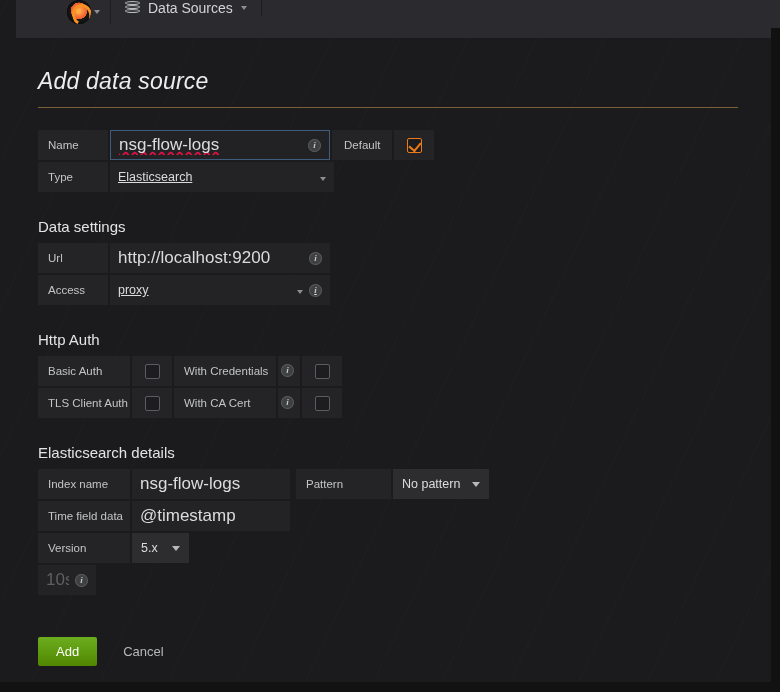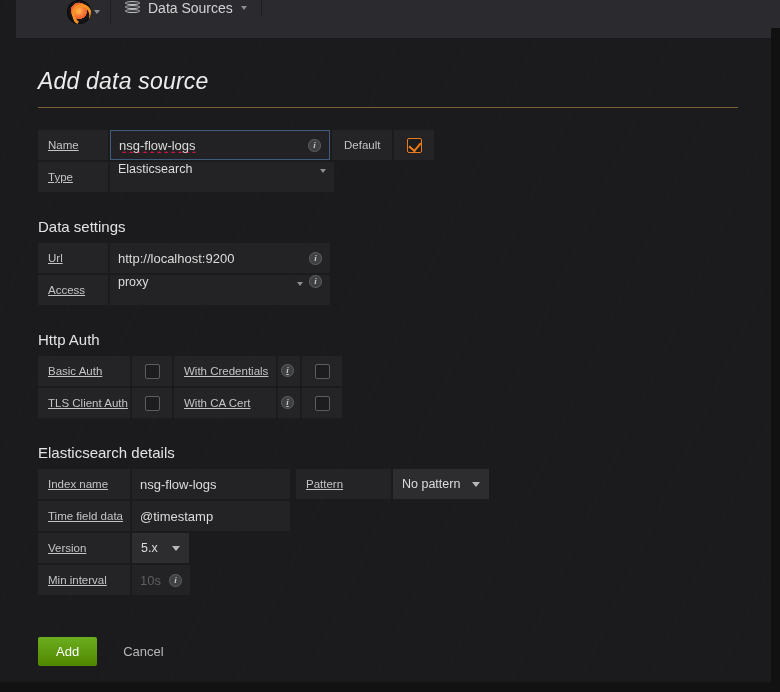--- a/index.html
+++ b/index.html
@@ -179,40 +179,39 @@
   .label {
     background: #242426;
     color: #c3c4c5;
     font-size: 11.5px;
     height: 30px;
     line-height: 30px;
     padding: 0 10px;
     box-sizing: border-box;
     white-space: nowrap;
     margin-right: 2px;
-    text-decoration: underline;
   }
   .label.w70  { width: 70px; }
   .label.w92  { width: 92px; }
   .field {
     position: relative;
     background: #232325;
     height: 30px;
     box-sizing: border-box;
     display: flex;
     align-items: center;
     padding: 0 8px;
     margin-right: 2px;
   }
   .field input {
     background: transparent;
     border: none;
     outline: none;
     color: #dcdcdc;
-    font-size: 13px;
+    font-size: 17px;
     font-family: "Liberation Sans", sans-serif;
     width: 100%;
     padding: 0;
     height: 28px;
   }
   .field input::placeholder { color: #5e5f61; }
   .field.focused {
     border: 1px solid #3f5d7e;
     background: #222224;
   }
@@ -234,27 +233,28 @@
     margin-left: 6px;
     box-shadow: inset 0 0 0 1px #585a5c;
     cursor: pointer;
     font-family: "Liberation Serif", serif;
   }
   .field-select {
     background: #232325;
     height: 30px;
     box-sizing: border-box;
     display: flex;
-    align-items: flex-start;
+    align-items: center;
     padding: 0 8px;
     margin-right: 2px;
     color: #dcdcdc;
     font-size: 12.5px;
     cursor: pointer;
     position: relative;
+    text-decoration: underline;
   }
   .field-select .sel-caret {
     margin-left: auto;
     padding-left: 12px;
   }
   .box-select {
     background: #2d2d30;
     color: #dcdcdc;
     font-size: 12.5px;
     height: 28px;
@@ -474,21 +474,20 @@
 
     <div class="row">
       <div class="label" style="width:92px">Version</div>
       <div class="box-select" style="height:30px;gap:14px">
         <span>5.x</span>
         <span class="tri"></span>
       </div>
     </div>
 
     <div class="row">
-      <div class="label" style="width:92px">Min interval</div>
       <div class="field" style="width:58px">
         <input type="text" placeholder="10s" style="">
         <span class="info-icon">i</span>
       </div>
     </div>
 
     <div id="footer">
       <button class="btn-add">Add</button>
       <button class="btn-cancel">Cancel</button>
     </div>

